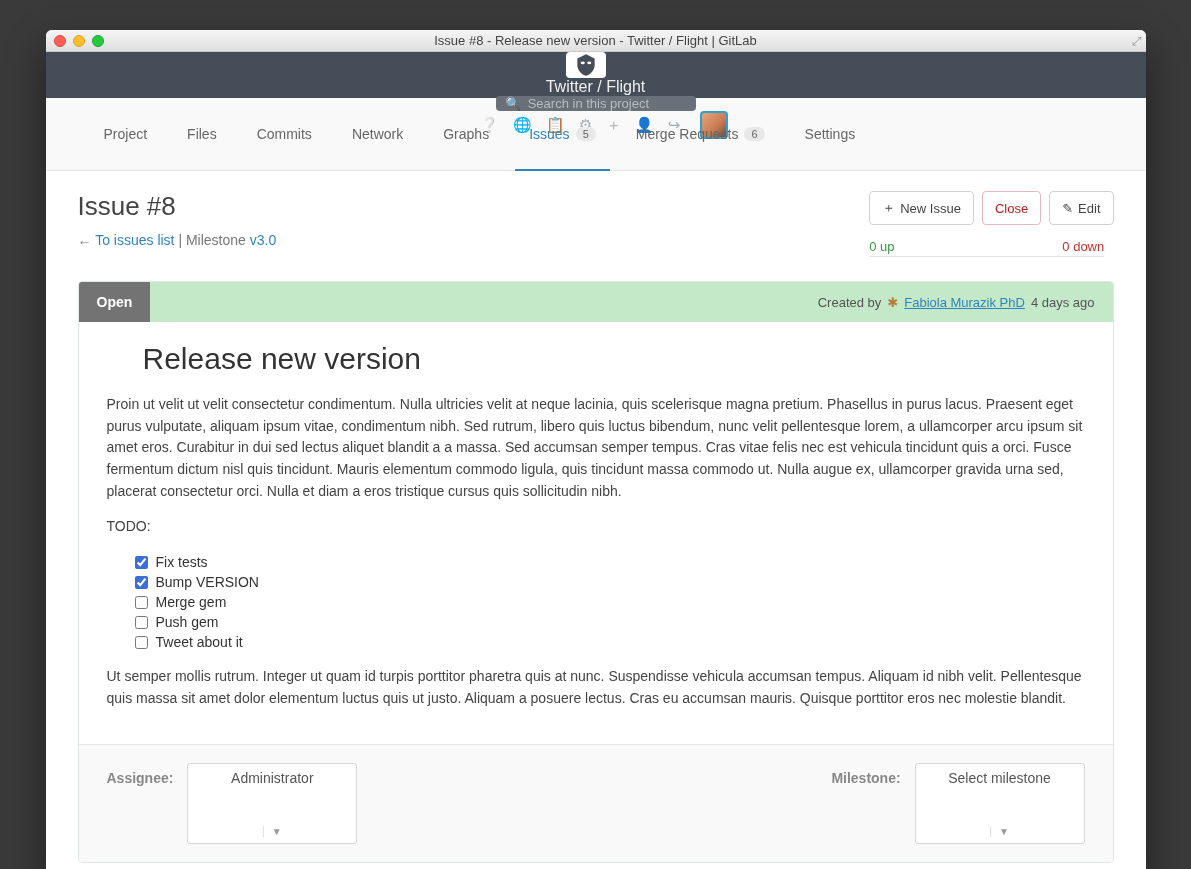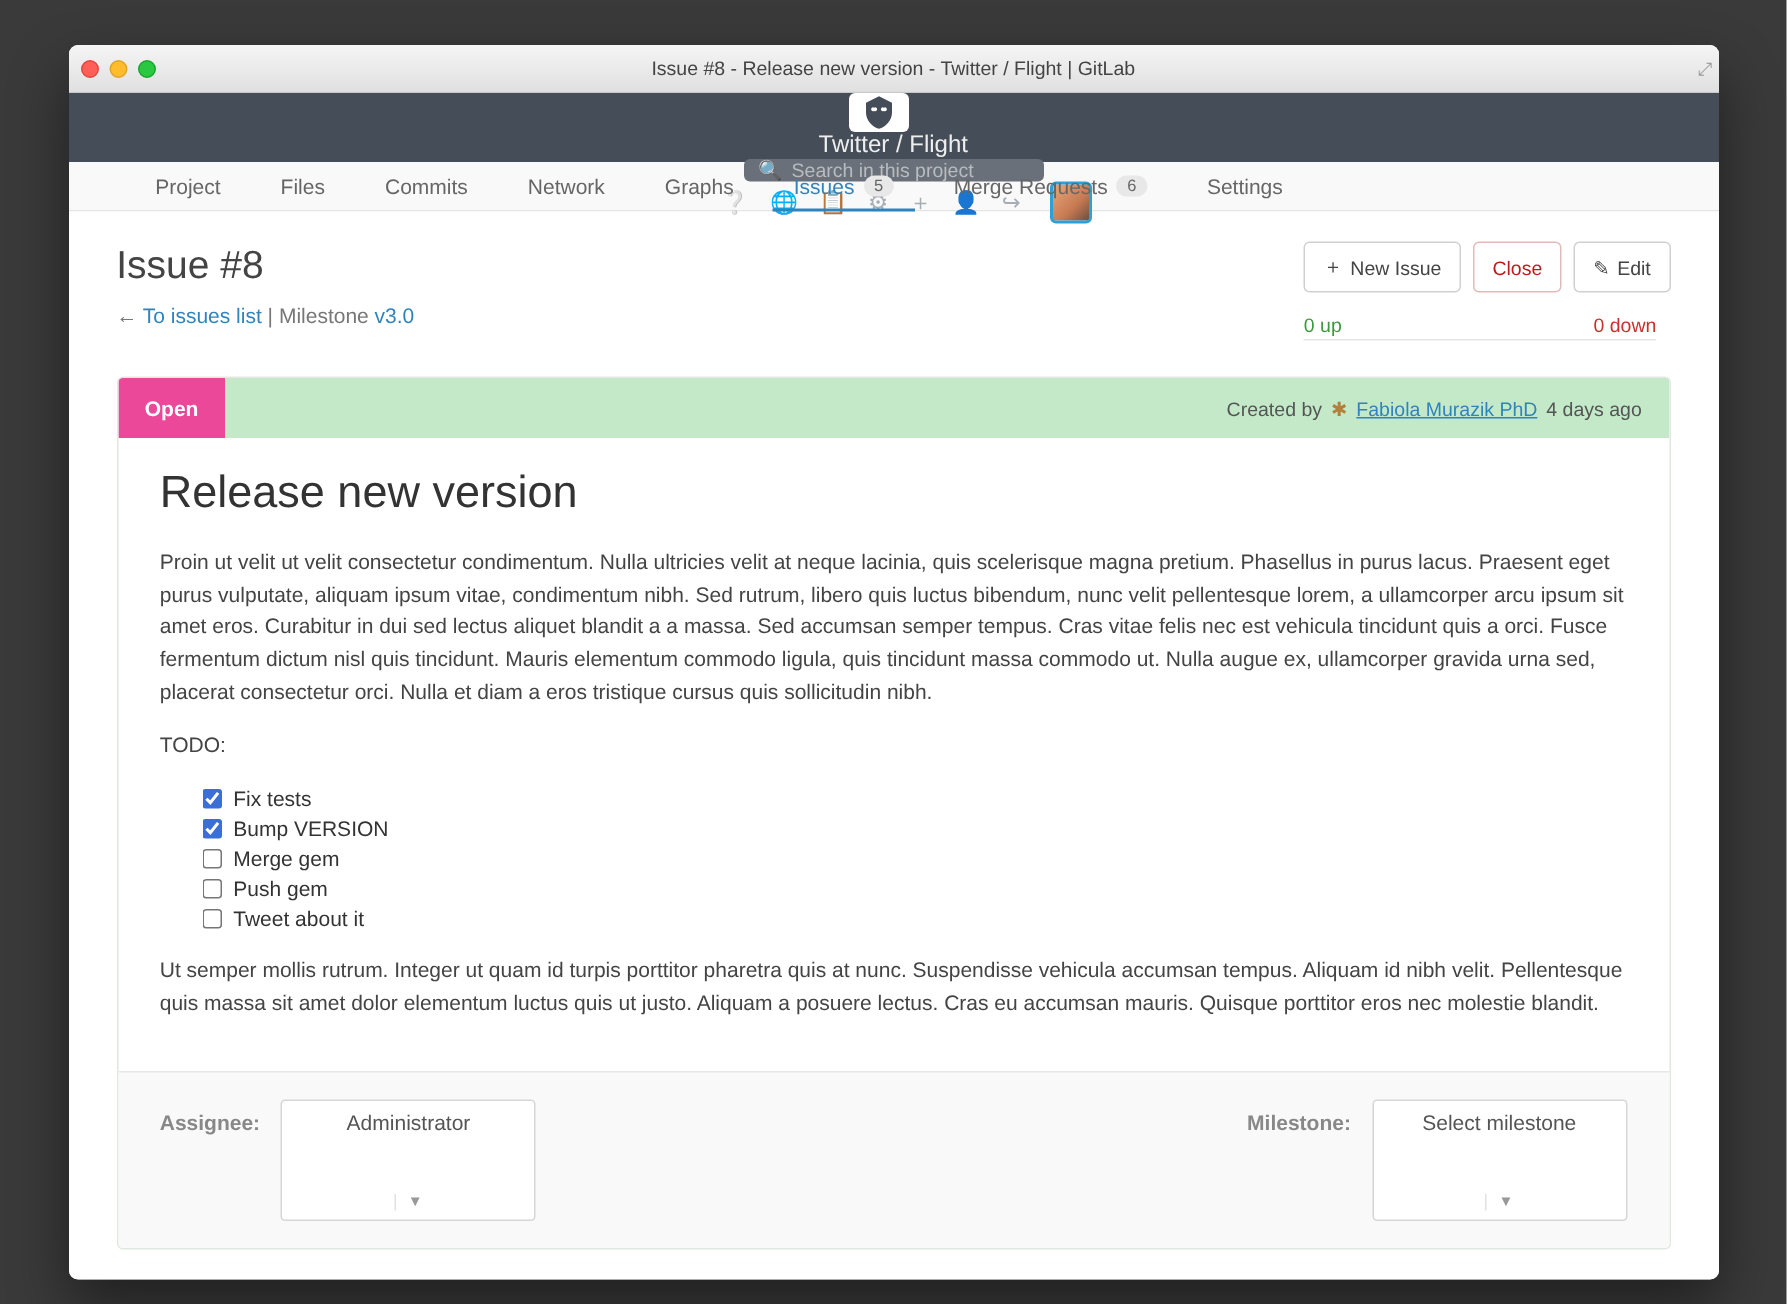--- a/index.html
+++ b/index.html
@@ -1,18 +1,18 @@
 <!DOCTYPE html>
 <html><head>
 <meta charset="utf-8">
 <style>
   * { box-sizing: border-box; margin: 0; padding: 0; }
   body { background: #3a3a3a; font-family: "Helvetica Neue", Helvetica, Arial, sans-serif; font-size: 14px; color: #333; display: flex; align-items: flex-start; justify-content: center; padding: 30px 20px; }
   .window { width: 1100px; background: #fff; border-radius: 6px; box-shadow: 0 18px 40px rgba(0,0,0,0.45); overflow: hidden; }
-  .titlebar { height: 32px; background: linear-gradient(#f5f5f5,#e0e0e0); display: flex; align-items: center; padding: 0 8px; border-bottom: 1px solid #c9c9c9; position: relative; }
+  .titlebar { height: 22px; background: linear-gradient(#f5f5f5,#e0e0e0); display: flex; align-items: center; padding: 0 8px; border-bottom: 1px solid #c9c9c9; position: relative; }
   .traffic { display: flex; gap: 7px; }
   .dot { width: 12px; height: 12px; border-radius: 50%; }
   .dot.red { background: #ff5f57; border: 0.5px solid #e14640; }
   .dot.yellow { background: #ffbd2e; border: 0.5px solid #e1a325; }
   .dot.green { background: #28c940; border: 0.5px solid #1ba52d; }
   .titletext { position: absolute; left: 0; right: 0; text-align: center; font-size: 13px; color: #444; pointer-events: none; }
   .resize { position: absolute; right: 4px; color: #999; font-size: 12px; }
 
   .navbar { background: #454d58; color: #fff; display: flex; align-items: center; padding: 0 40px; height: 46px; flex-direction: column; }
   .logo { width: 40px; height: 34px; background: #fff; border-radius: 4px; display: flex; align-items: center; justify-content: center; margin-right: 20px; }
@@ -20,49 +20,49 @@
   .projname { color: #eee; font-size: 16px; font-weight: 400; }
   .nav-spacer { flex: 1; }
   .searchbox { background: #697079; border-radius: 4px; display: flex; align-items: center; padding: 0 10px; height: 30px; width: 200px; color: #bbb; font-size: 13px; gap: 6px; }
   .searchbox input { background: transparent; border: none; outline: none; color: #ddd; font-size: 13px; width: 100%; }
   .searchbox input::placeholder { color: #b8bcc0; }
   .navicons { display: flex; gap: 14px; margin-left: 18px; align-items: center; }
   .navicons .ni { color: #a7adb4; font-size: 15px; cursor: pointer; }
   .avatar { width: 28px; height: 28px; border-radius: 4px; background: linear-gradient(135deg,#e8a678,#c77a52 60%,#6e4e3e); border: 2px solid #2ea0d6; margin-left: 6px; }
 
   .tabs { display: flex; border-bottom: 1px solid #e5e5e5; background: #f9f9f9; padding: 0 38px; }
-  .tabs .tab { padding: 8px 20px; font-size: 14px; color: #666; cursor: pointer; position: relative; display: flex; align-items: center; gap: 6px; }
+  .tabs .tab { padding: 28px 20px; font-size: 14px; color: #666; cursor: pointer; position: relative; display: flex; align-items: center; gap: 6px; }
   .tabs .tab.active { color: #3084bb; }
   .tabs .tab.active::after { content:""; position: absolute; left: 6px; right: 6px; bottom: -1px; height: 2px; background: #3084bb; }
   .tabs .badge { background: #e8e8e8; color: #666; border-radius: 8px; font-size: 11px; padding: 1px 7px; }
 
   .content { padding: 20px 32px; background: #fff; }
   .headerrow { display: flex; justify-content: space-between; align-items: flex-start; }
   .issue-title { font-size: 26px; font-weight: 400; color: #444; }
   .btnrow { display: flex; gap: 8px; }
   .btn { border: 1px solid #d0d0d0; background: #fff; border-radius: 4px; padding: 7px 12px; font-size: 13px; cursor: pointer; display: inline-flex; align-items: center; gap: 5px; color: #444; }
   .btn.close { color: #b91c1c; border-color: #e4b9b9; }
   .subline { margin-top: 10px; font-size: 14px; color: #777; }
   .subline a { color: #3084bb; text-decoration: none; }
   .subline .milelink { color: #3084bb; }
   .votes { display: flex; justify-content: space-between; font-size: 13px; border-bottom: 1px solid #e5e5e5; padding-bottom: 2px; margin-top: -18px; }
   .votes .up { color: #3c9a3c; }
   .votes .down { color: #c9302c; }
 
   .issuebox { border: 1px solid #e1e8e1; border-radius: 4px; margin-top: 24px; overflow: hidden; }
   .statusbar { background: #c3e9c9; display: flex; align-items: center; padding: 0 18px 0 0; height: 40px; font-size: 14px; }
-  .status-open { background: #ec4899; color: #fff; font-weight: 600; padding: 0 18px; height: 100%; display: flex; align-items: center; }
+  .status-open { background: #737373; color: #fff; font-weight: 600; padding: 0 18px; height: 100%; display: flex; align-items: center; }
   .statusbar .spacer { flex: 1; }
   .statusbar .createdby { color: #555; font-size: 13px; display: flex; align-items: center; gap: 6px; }
   .statusbar .createdby a { color: #3084bb; text-decoration: underline; }
   .sprocket { color: #b57f39; }
   .statusbar .ago { color: #555; }
 
   .issuebody { padding: 20px 28px; }
-  .issuebody h1 { font-size: 30px; font-weight: 400; color: #333; margin-bottom: 18px; }
+  .issuebody h1 { font-size: 30px; font-weight: 400; color: #333; margin-bottom: 18px; margin-left: 36px; }
   .issuebody p { line-height: 1.55; color: #444; margin-bottom: 14px; }
   .issuebody ul { list-style: none; padding-left: 28px; margin-bottom: 14px; }
   .issuebody ul li { display: flex; align-items: center; gap: 8px; padding: 2px 0; }
   .issuebody input[type=checkbox] { accent-color: #3b6fd8; }
 
   .footer { border-top: 1px solid #e7e7e7; background: #f9f9f9; padding: 18px 28px; display: flex; justify-content: space-between; align-items: center; }
   .footer label { color: #888; font-weight: 600; margin-right: 10px; }
   .select { border: 1px solid #d6d6d6; background: #fff; border-radius: 3px; padding: 6px 8px; display: inline-flex; align-items: center; gap: 40px; min-width: 170px; justify-content: space-between; color: #555; cursor: pointer; flex-direction: column; }
   .select .caret { color: #999; border-left: 1px solid #e1e1e1; padding-left: 8px; font-size: 10px; }
 </style>

